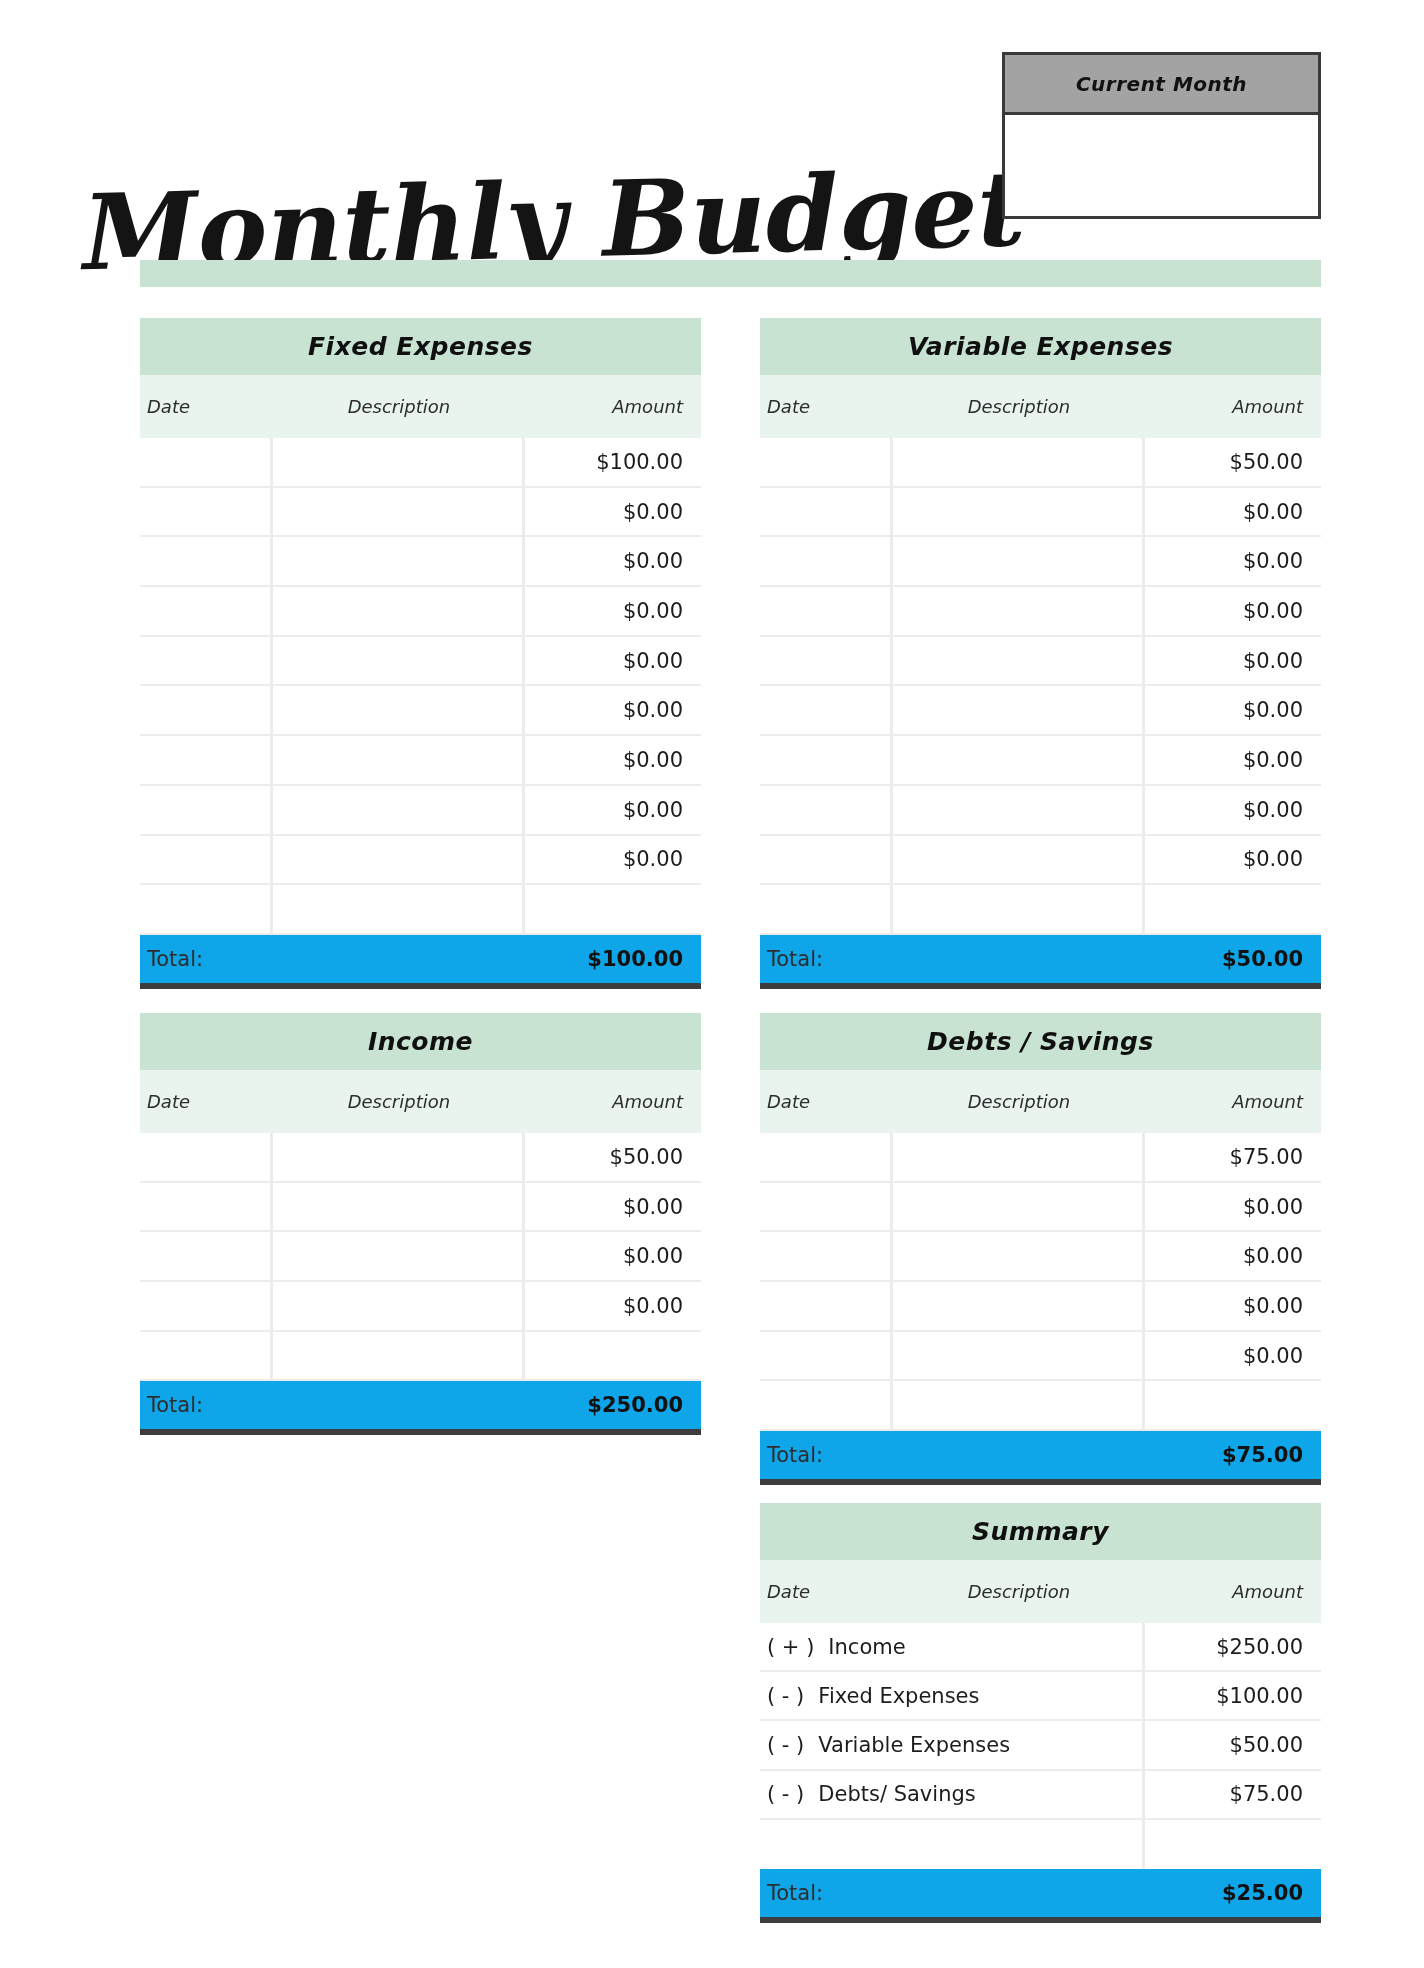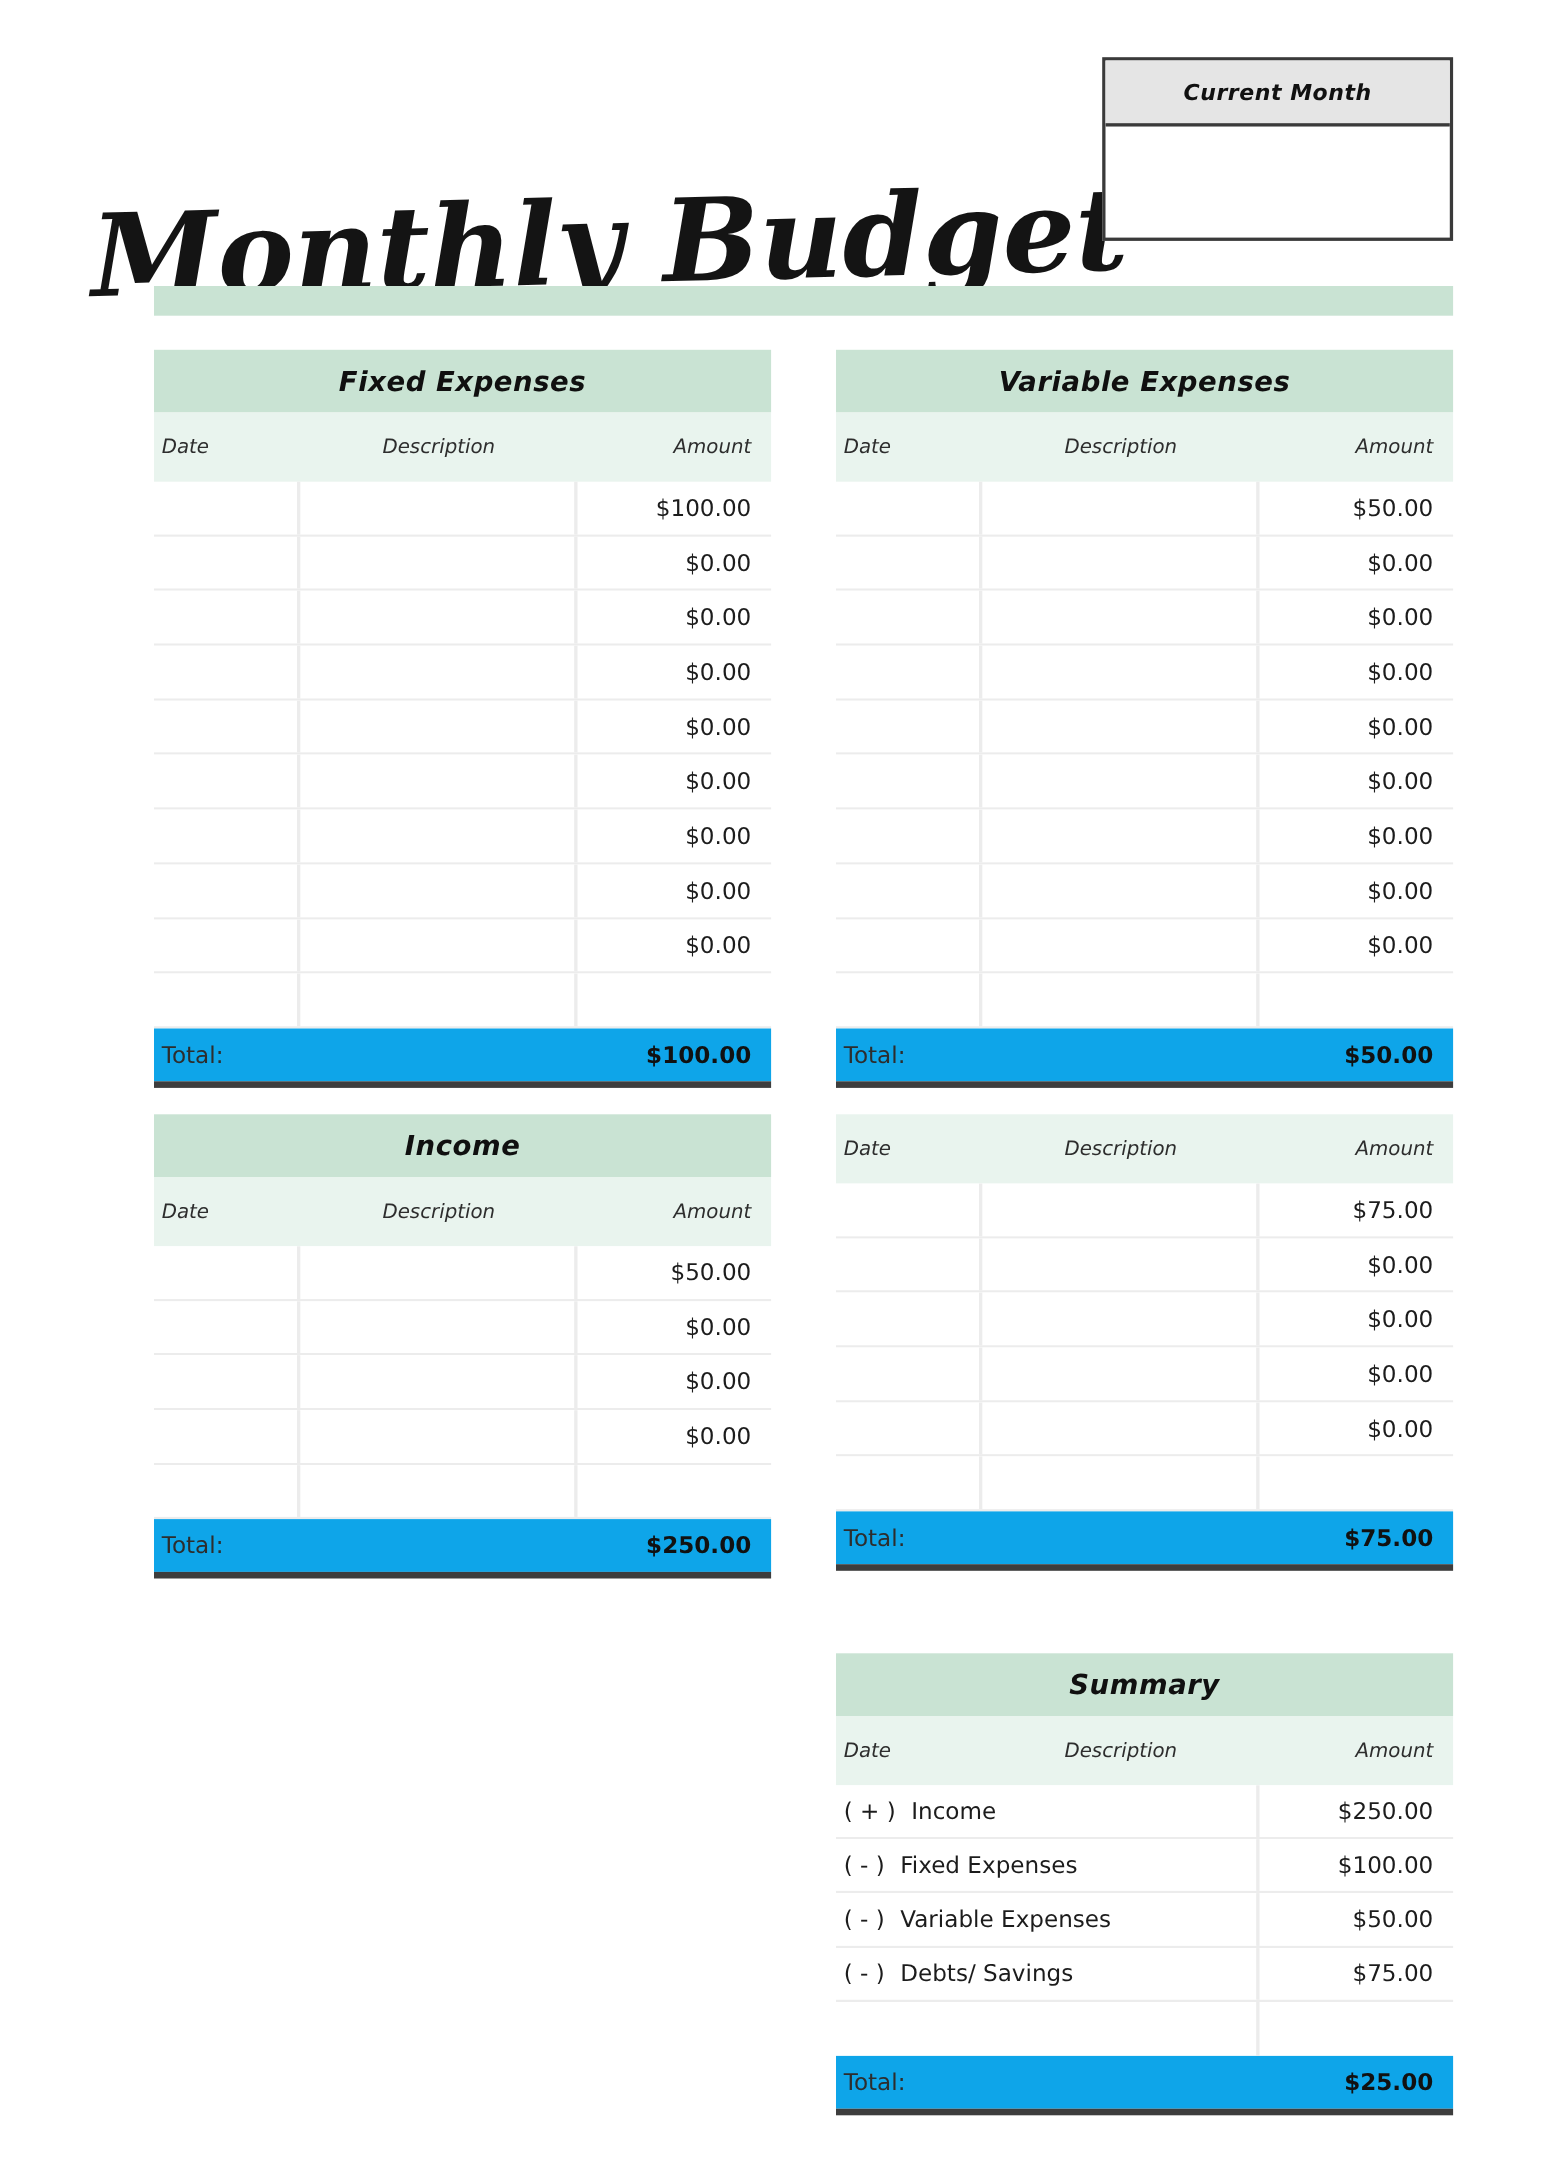--- a/index.html
+++ b/index.html
@@ -11,21 +11,21 @@
 
   
   .script-title{position:absolute;left:154px;top:50px;width:800px;height:200px;
     display:flex;align-items:center;justify-content:center;
     font-family:"DejaVu Serif","Liberation Serif",serif;font-style:italic;font-weight:700;
     font-size:104px;color:#141414;transform:rotate(-1.5deg);white-space:nowrap;}
 
   
   .month-box{position:absolute;left:1002px;top:52px;width:319px;height:167px;
     border:3px solid #3a3a3a;background:#fff;box-sizing:border-box;display:flex;flex-direction:column;}
-  .month-box-header{height:60px;background:#e5e5e5;border-bottom:3px solid #3a3a3a;
+  .month-box-header{height:60px;background:#a3a3a3;border-bottom:3px solid #3a3a3a;
     display:flex;align-items:center;justify-content:center;font-size:20px;color:#111;box-sizing:border-box;}
   .month-box-value{flex:1;display:flex;align-items:center;justify-content:center;
     font-size:28px;letter-spacing:.5px;color:#181818;}
 
   .divider{position:absolute;left:140px;top:260px;width:1181px;height:27px;background:#c9e3d3;}
 
   
   .tbl{position:absolute;width:561px;box-sizing:border-box;}
   .t-title{height:57px;background:#c9e3d3;display:flex;align-items:center;justify-content:center;
     font-size:25px;color:#101010;}
@@ -238,20 +238,21 @@
         <div class="c-amt"></div>
       </div>
     <div class="t-total">
       <span class="lbl">Total:</span>
       <span class="val">$250.00</span>
     </div>
     <div class="t-rule"></div>
   </section>
 
   <section class="tbl" id="tbl-debts">
+    <div class="t-title hand">Debts / Savings</div>
     <div class="t-head">
       <div class="h-date">Date</div>
       <div class="h-desc">Description</div>
       <div class="h-amt">Amount</div>
     </div>
     <div class="t-row">
         <div class="c-date"></div>
         <div class="c-desc"></div>
         <div class="c-amt">$75.00</div>
       </div>

